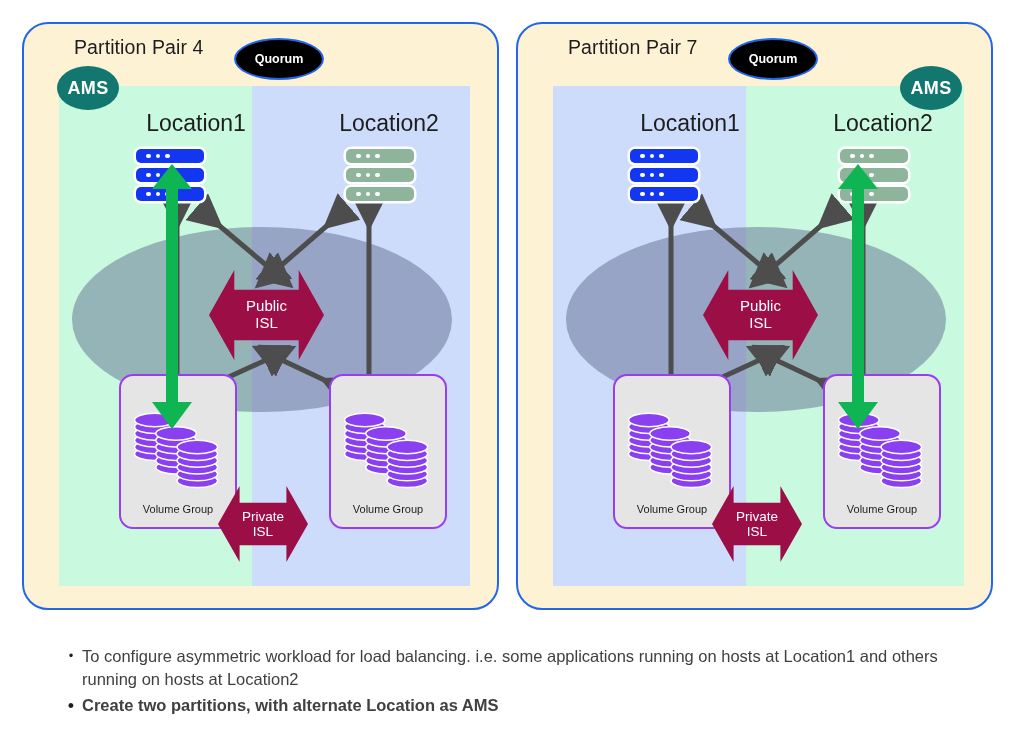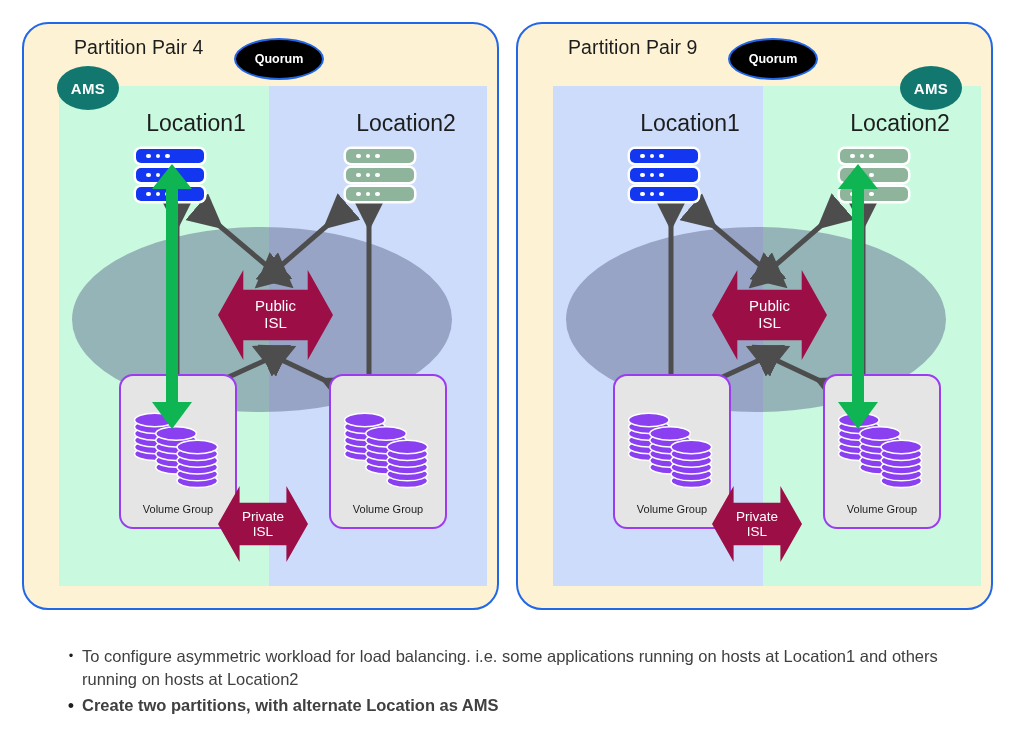--- a/index.html
+++ b/index.html
@@ -47,21 +47,21 @@
 
   
   .loc-zone {
     position: absolute;
     top: 62px;
     width: 190px;
     height: 500px;
     padding-left: 28px;
   }
   .loc-zone.left  { left: 35px; }
-  .loc-zone.right { left: 245px; }
+  .loc-zone.right { left: 228px; }
   .zone-green { background: #c9fadf; }
   .zone-blue  { background: #cddcfa; }
 
   .loc-label {
     position: absolute;
     top: 24px;
     width: 100%;
     text-align: center;
     font-size: 23px;
     color: #1d1d1d;
@@ -69,21 +69,21 @@
   }
 
   
   .ams-badge {
     position: absolute;
     width: 62px;
     height: 44px;
     border-radius: 50%;
     background: #12786f;
     color: #ffffff;
-    font-size: 15px;
+    font-size: 18px;
     font-weight: bold;
     display: flex;
     align-items: center;
     justify-content: center;
     letter-spacing: .4px;
     z-index: 40;
     text-align: right;
   }
   .ams-badge.at-left  { left: 33px;  top: 42px; }
   .ams-badge.at-right { left: 382px; top: 42px; }
@@ -174,21 +174,21 @@
     display: flex;
     flex-direction: column;
     align-items: center;
     justify-content: center;
     color: #ffffff;
     background: #9b0e46;
     text-align: center;
     line-height: 1.12;
   }
   .isl-public {
-    left: 194px;
+    left: 185px;
     top: 246px;
     width: 115px;
     height: 90px;
     font-size: 15px;
     clip-path: polygon(0% 50%, 22% 0%, 22% 22%, 78% 22%, 78% 0%, 100% 50%, 78% 100%, 78% 78%, 22% 78%, 22% 100%);
   }
   .isl-private {
     left: 194px;
     top: 462px;
     width: 90px;
@@ -392,21 +392,21 @@
         <rect x="142" y="150" width="12" height="240"></rect>
         <polygon points="128,165 148,140 168,165"></polygon>
         <polygon points="128,378 148,405 168,378"></polygon>
       </g>
     </svg>
 
   </div>
 
   <div class="partition p2">
 
-    <div class="partition-title">Partition Pair 9</div>
+    <div class="partition-title">Partition Pair 7</div>
 
     <div class="quorum-badge">Quorum</div>
 
     <div class="ams-badge at-right">AMS</div>
 
     <div class="loc-zone left zone-blue">
       <div class="loc-label">Location1</div>
     </div>
     <div class="loc-zone right zone-green">
       <div class="loc-label">Location2</div>

